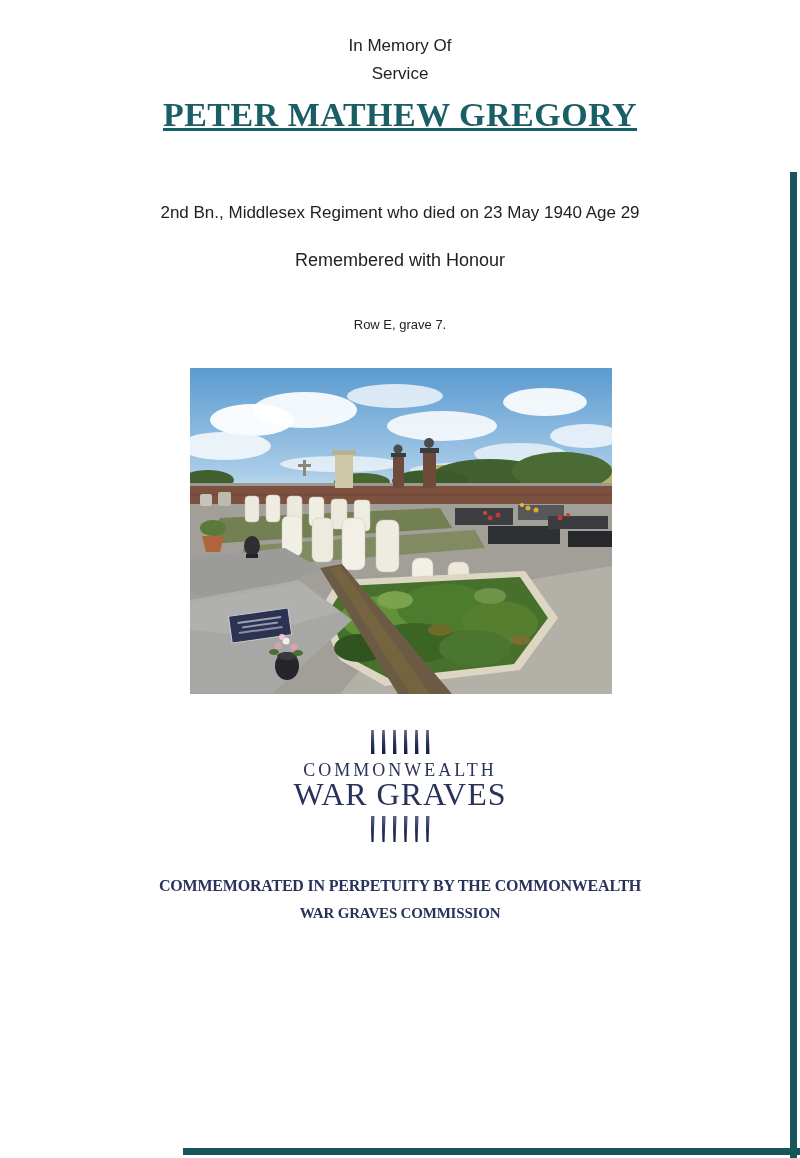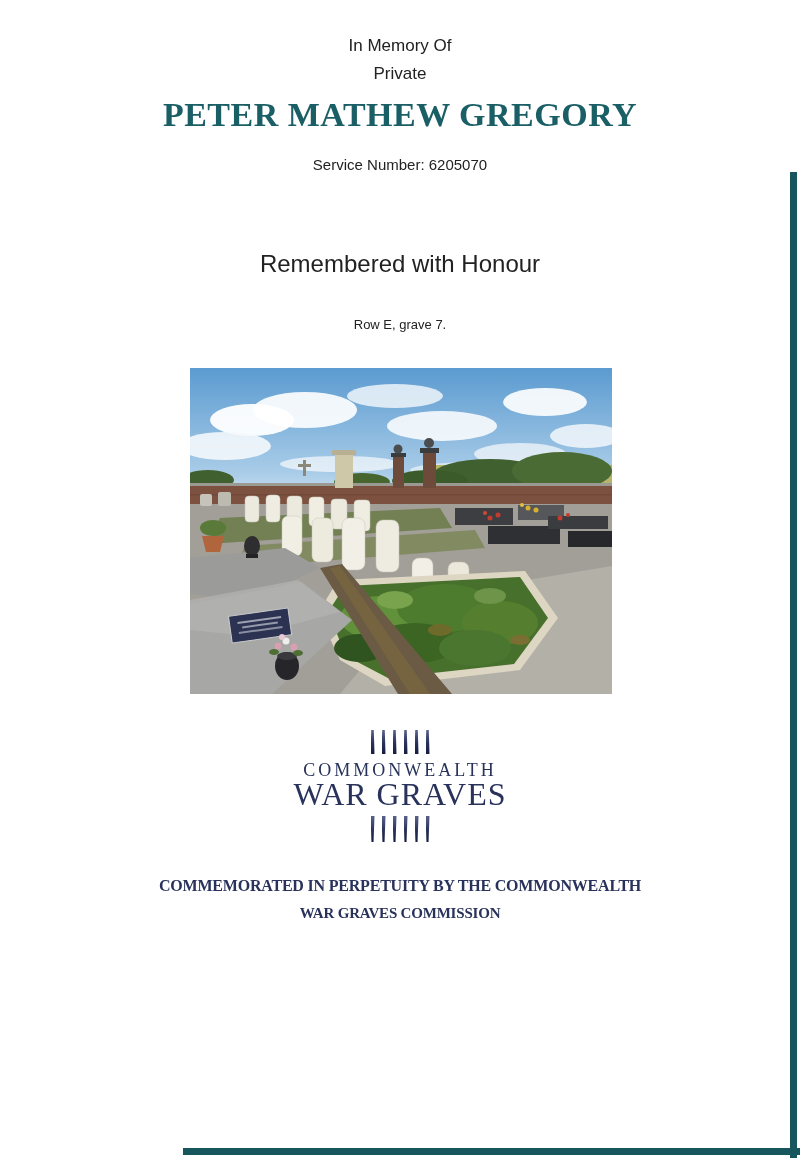--- a/index.html
+++ b/index.html
@@ -12,25 +12,25 @@
   html,body{margin:0;padding:0;background:#ffffff;}
   .page{
     position:relative;width:800px;height:1158px;background:#ffffff;
     overflow:hidden;font-family:"Liberation Sans",sans-serif;color:var(--text);
   }
   .row{position:absolute;left:0;width:100%;text-align:center;white-space:nowrap;}
   .dedication{top:36px;font-size:17px;}
   .rank{top:64px;font-size:17px;}
   .name{
     top:96px;font-family:"Liberation Serif",serif;font-weight:bold;
-    font-size:34px;letter-spacing:0.5px;color:var(--name-teal);
+    font-size:34px;letter-spacing:0.5px;color:var(--name-teal);text-decoration:underline;
   }
   .service{top:156px;font-size:15px;}
   .unit{top:203px;font-size:17px;}
-  .honour{top:250px;font-size:24px;text-align:center;}
+  .honour{top:250px;font-size:18px;text-align:center;}
   .cemetery{top:281px;font-size:18px;color:var(--cemetery-teal);letter-spacing:0.3px;}
   .grave{top:317px;font-size:13px;}
 
   .photo{
     position:absolute;left:190px;top:368px;width:422px;height:326px;
     display:block;
   }
 
   .logo{position:absolute;top:728px;left:0;width:100%;text-align:center;color:var(--navy);}
   .bars{height:26px;line-height:26px;font-size:0;}
@@ -60,23 +60,23 @@
 
   .scroll-v{position:absolute;left:790px;top:172px;width:7px;height:986px;background:var(--scrollbar-teal);}
   .scroll-h{position:absolute;left:183px;top:1148px;width:617px;height:7px;background:var(--scrollbar-teal);}
 </style>
 </head>
 <body>
 
 <div class="page">
 
   <div class="row dedication">In Memory Of</div>
-  <div class="row rank">Private</div>
+  <div class="row rank">Service</div>
   <div class="row name">PETER MATHEW GREGORY</div>
-  <div class="row service">Service Number: 6205070</div>
+  <div class="row unit">2nd Bn., Middlesex Regiment who died on 23 May 1940 Age 29</div>
   <div class="row honour">Remembered with Honour</div>
   <div class="row grave">Row E, grave 7.</div>
 
   <svg class="photo" viewBox="0 0 422 326" preserveAspectRatio="none">
     <defs>
       <linearGradient id="sky" x1="0" y1="0" x2="0" y2="1">
         <stop offset="0" stop-color="#5b9bd0"></stop>
         <stop offset="0.75" stop-color="#a9cce8"></stop>
         <stop offset="1" stop-color="#dcebf5"></stop>
       </linearGradient>

